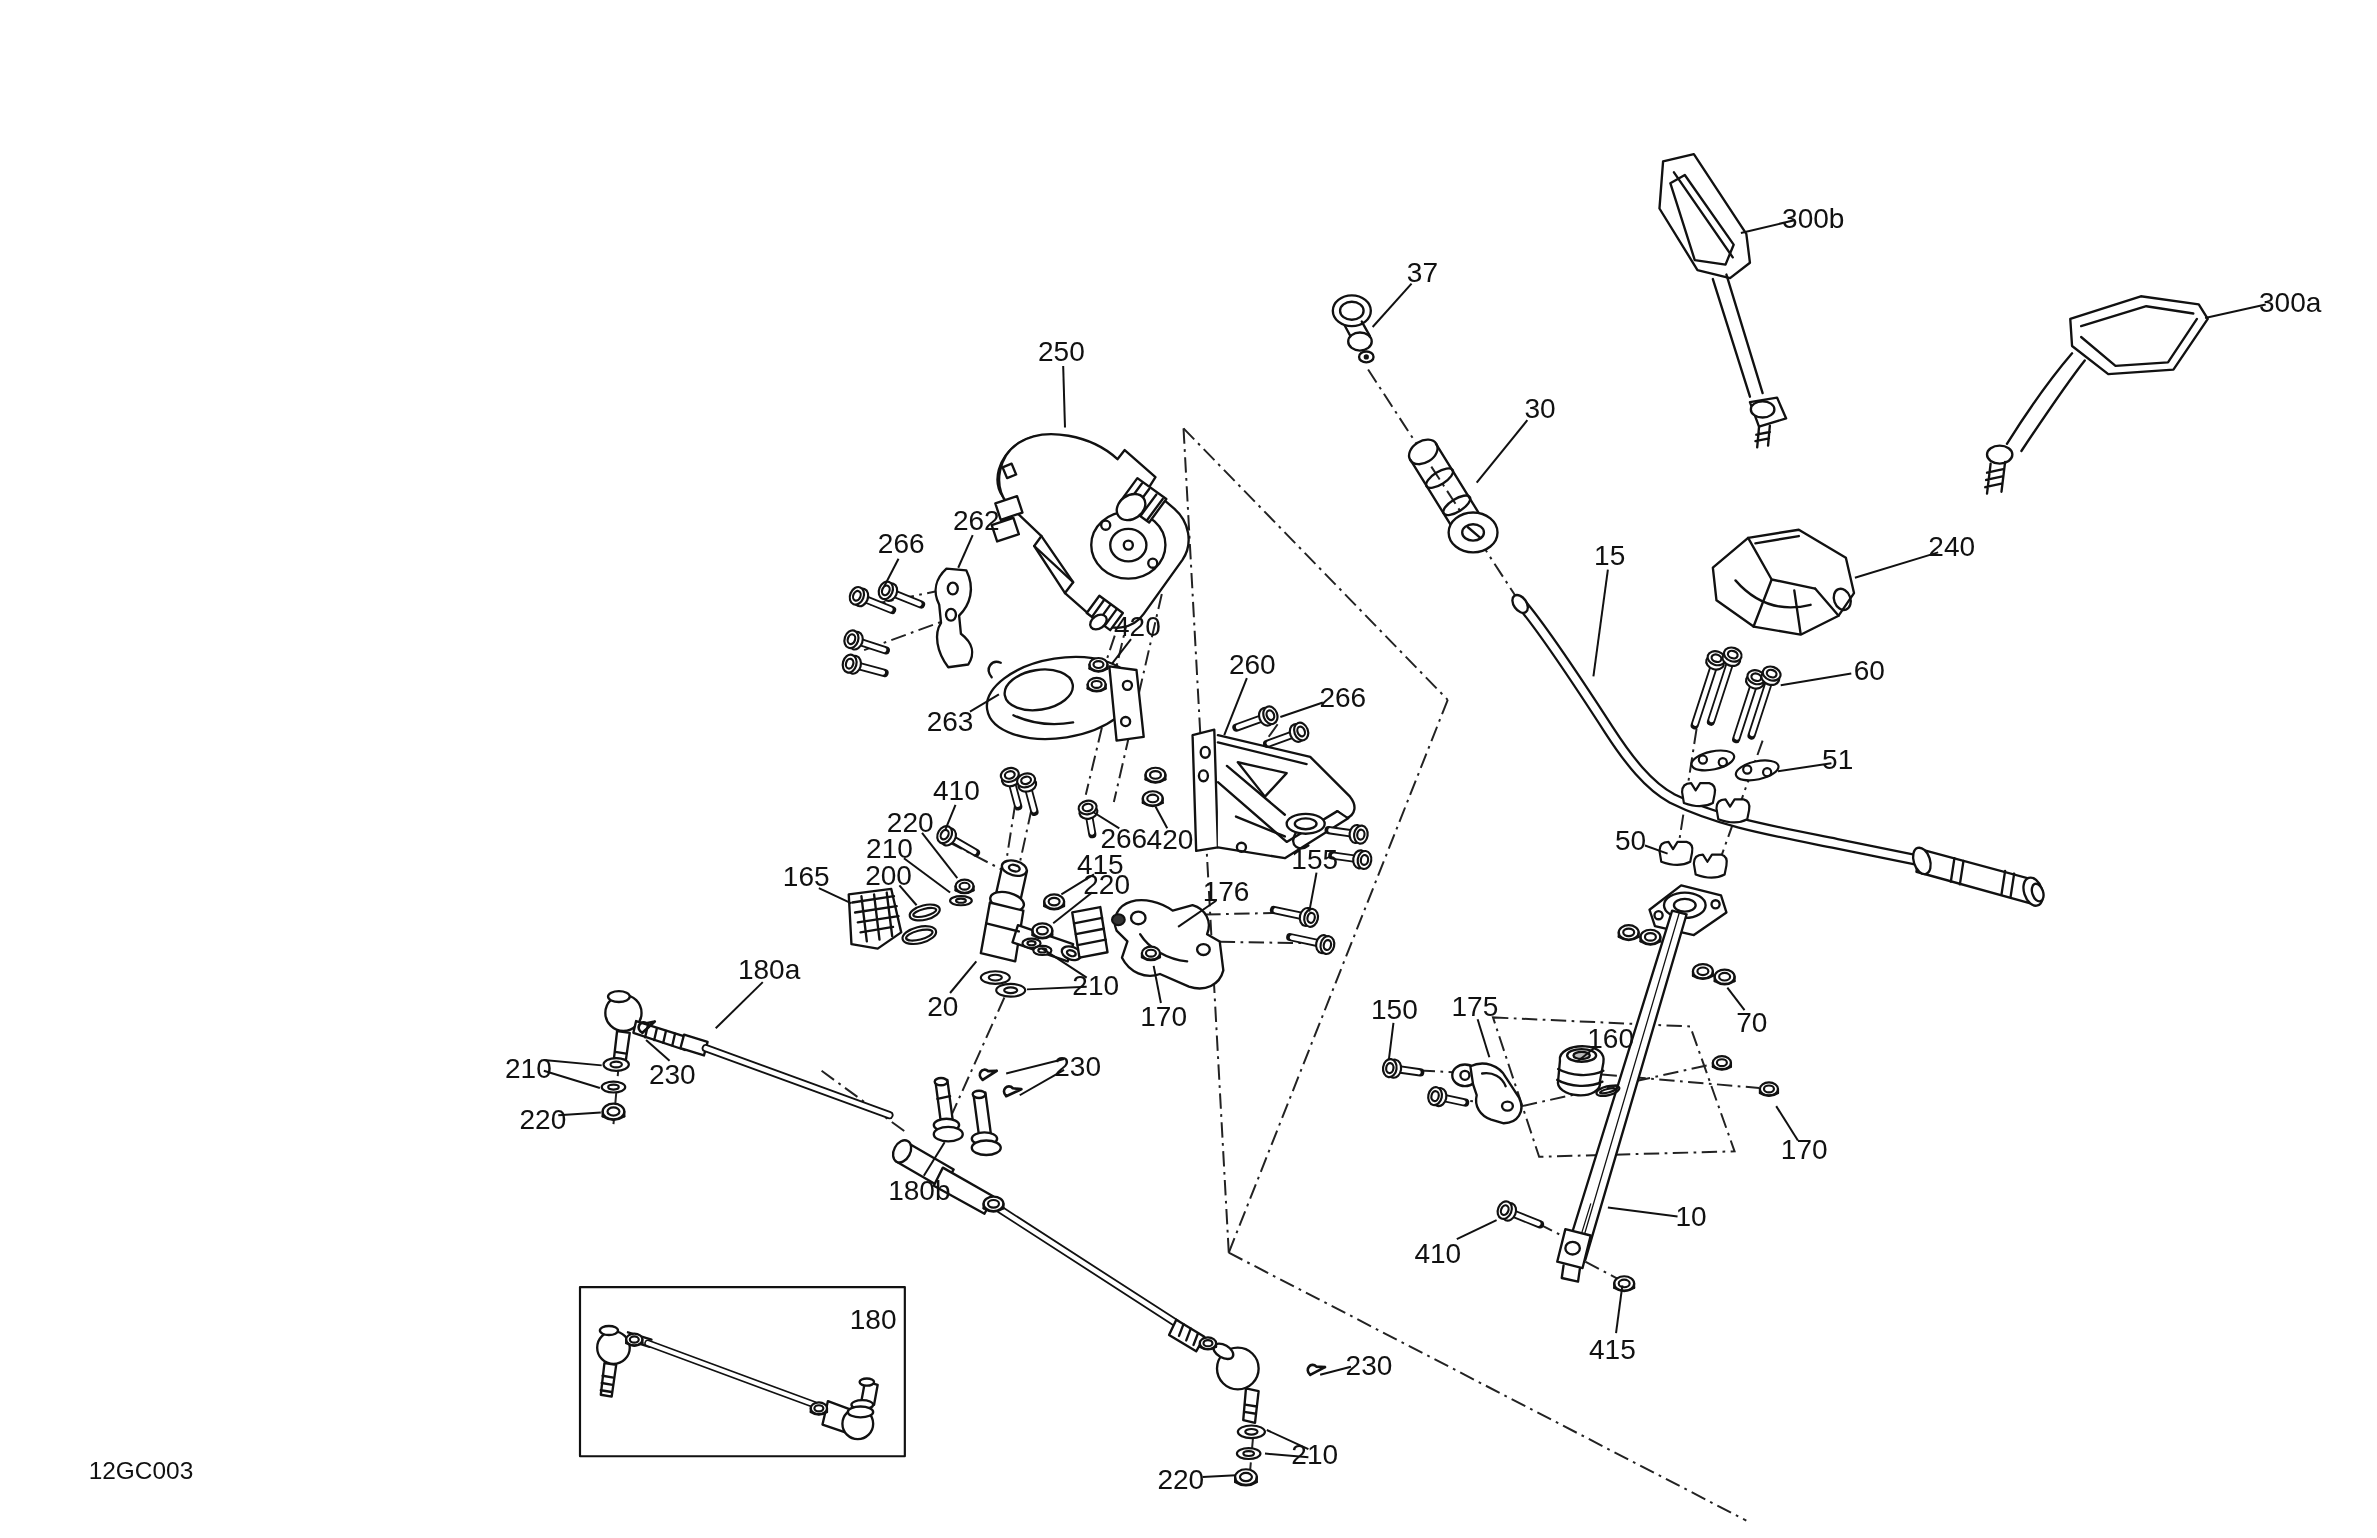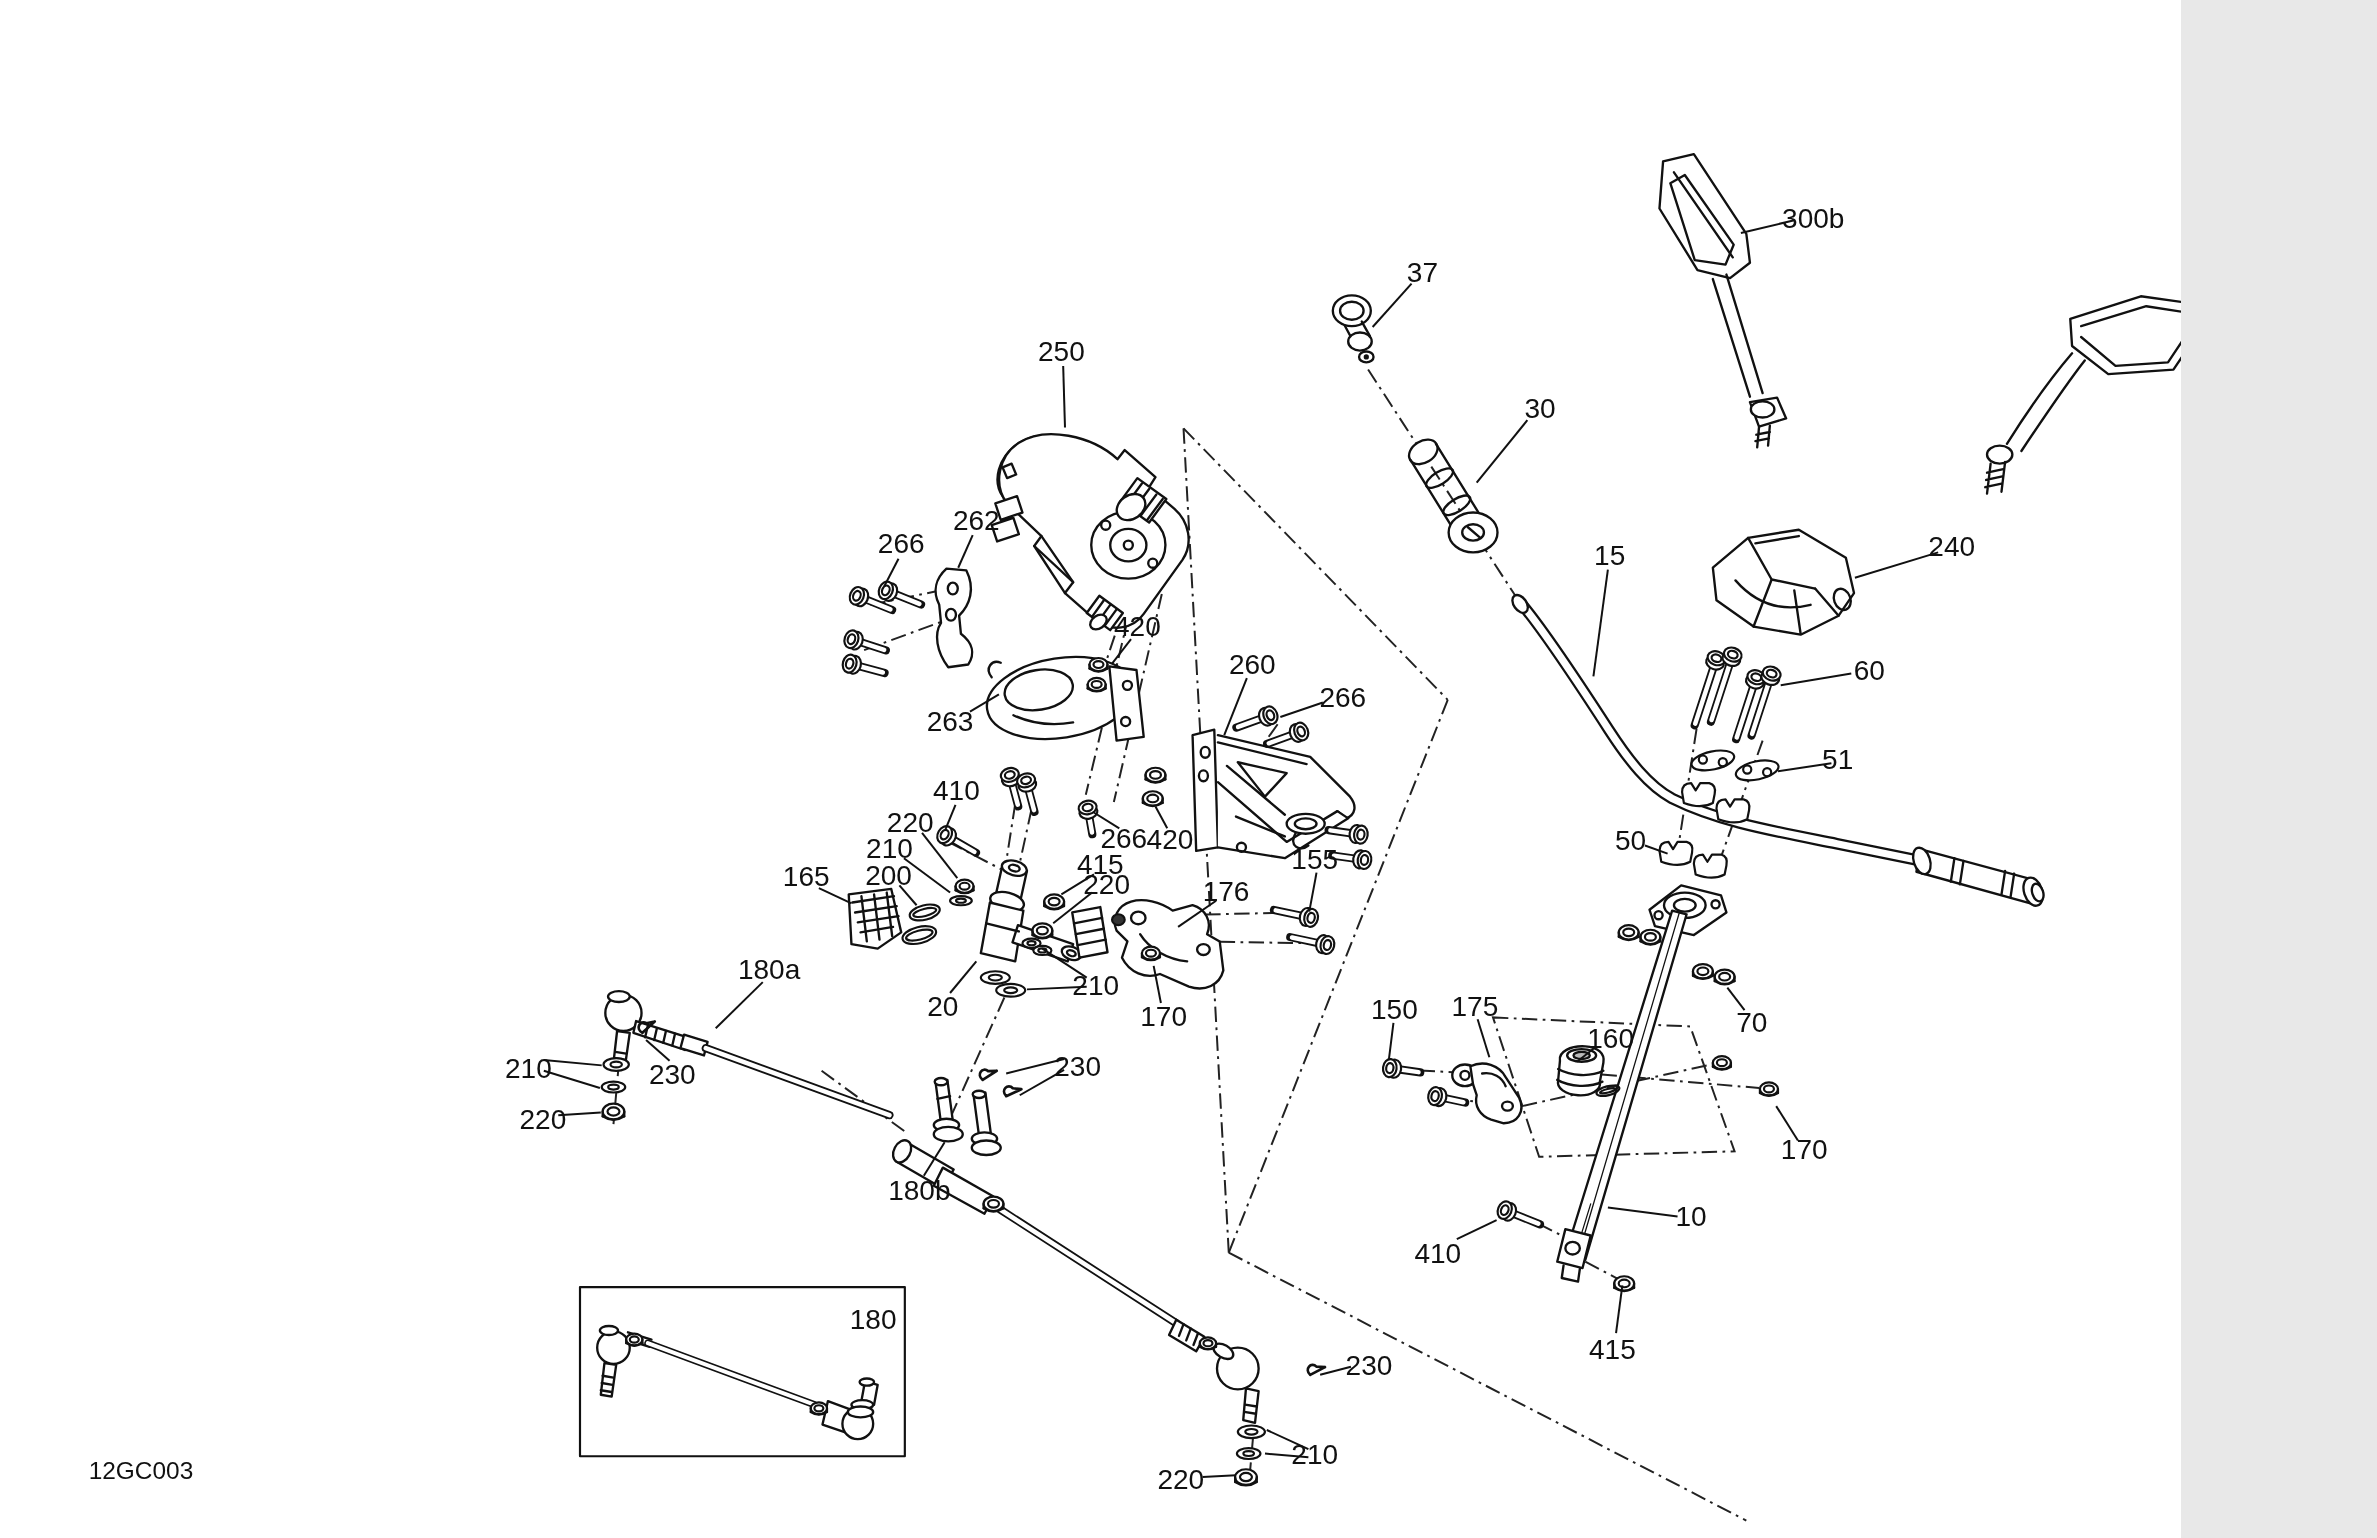--- a/index.html
+++ b/index.html
@@ -1,16 +1,16 @@
 <!DOCTYPE html>
 <html style="font-size:14.5px"><head>
 <meta charset="utf-8">
 <style>
   html,body{margin:0;padding:0;background:#e8e8e8;}
-  .stage{position:relative;width:2181px;height:1539px;background:#ffffff;overflow:hidden;
+  .stage{position:relative;width:2377px;height:1539px;background:#ffffff;overflow:hidden;
          font-family:"Liberation Sans", sans-serif;}
   svg{position:absolute;left:0;top:0;}
   svg .lbl{font-family:"Liberation Sans", sans-serif;font-size:31px;fill:#111;}
   svg .foot{font-family:"Liberation Sans", sans-serif;font-size:27px;fill:#111;}
 </style>
 </head>
 <body>
 
 <div class="stage">
 <svg width="2377" height="1539" viewBox="0 0 2627 1700">

